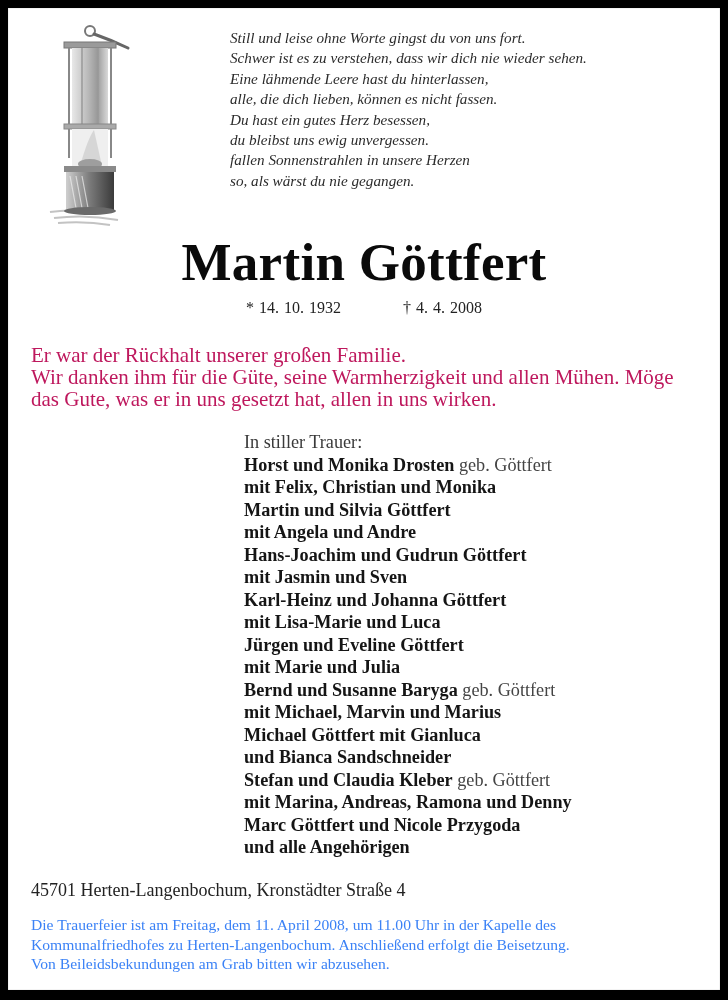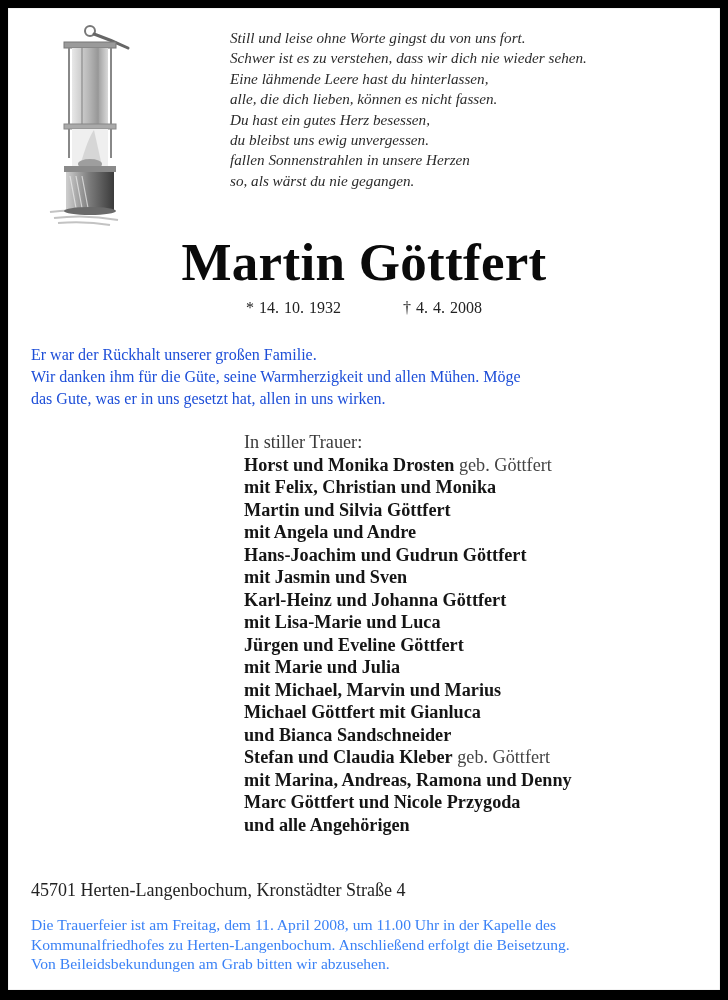--- a/index.html
+++ b/index.html
@@ -24,21 +24,21 @@
       letter-spacing: 0.3px;
     }
     .dates {
       position: absolute; left: 0; width: 712px; top: 290px; text-align: center;
       font-weight: normal; font-size: 16px; line-height: 20px; color: #222;
       word-spacing: 1px;
     }
     .dates .gap { display: inline-block; width: 52px; }
     .intro {
       position: absolute; left: 23px; top: 336px; width: 685px;
-      font-size: 16px; line-height: 22px; color: #1d4ed8;
+      font-size: 21px; line-height: 22px; color: #be185d;
     }
     .intro div { white-space: nowrap; }
     .mourners {
       position: absolute; left: 236px; top: 423px; width: 470px;
       font-size: 18.2px; line-height: 22.5px; color: #151515;
     }
     .mourners .heading { color: #3a3a3a; font-weight: normal; }
     .mourners .line { font-weight: bold; white-space: nowrap; height: 22.5px; }
     .mourners .suffix { font-weight: normal; color: #444; }
     .address {
@@ -131,20 +131,21 @@
     <div class="line"><span>Horst und Monika Drosten</span><span class="suffix"> geb. Göttfert</span></div>
     <div class="line"><span>mit Felix, Christian und Monika</span></div>
     <div class="line"><span>Martin und Silvia Göttfert</span></div>
     <div class="line"><span>mit Angela und Andre</span></div>
     <div class="line"><span>Hans-Joachim und Gudrun Göttfert</span></div>
     <div class="line"><span>mit Jasmin und Sven</span></div>
     <div class="line"><span>Karl-Heinz und Johanna Göttfert</span></div>
     <div class="line"><span>mit Lisa-Marie und Luca</span></div>
     <div class="line"><span>Jürgen und Eveline Göttfert</span></div>
     <div class="line"><span>mit Marie und Julia</span></div>
+    <div class="line"><span>Bernd und Susanne Baryga</span><span class="suffix"> geb. Göttfert</span></div>
     <div class="line"><span>mit Michael, Marvin und Marius</span></div>
     <div class="line"><span>Michael Göttfert mit Gianluca</span></div>
     <div class="line"><span>und Bianca Sandschneider</span></div>
     <div class="line"><span>Stefan und Claudia Kleber</span><span class="suffix"> geb. Göttfert</span></div>
     <div class="line"><span>mit Marina, Andreas, Ramona und Denny</span></div>
     <div class="line"><span>Marc Göttfert und Nicole Przygoda</span></div>
     <div class="line"><span>und alle Angehörigen</span></div>
   </div>
 
   <div class="address">45701 Herten-Langenbochum, Kronstädter Straße 4</div>

